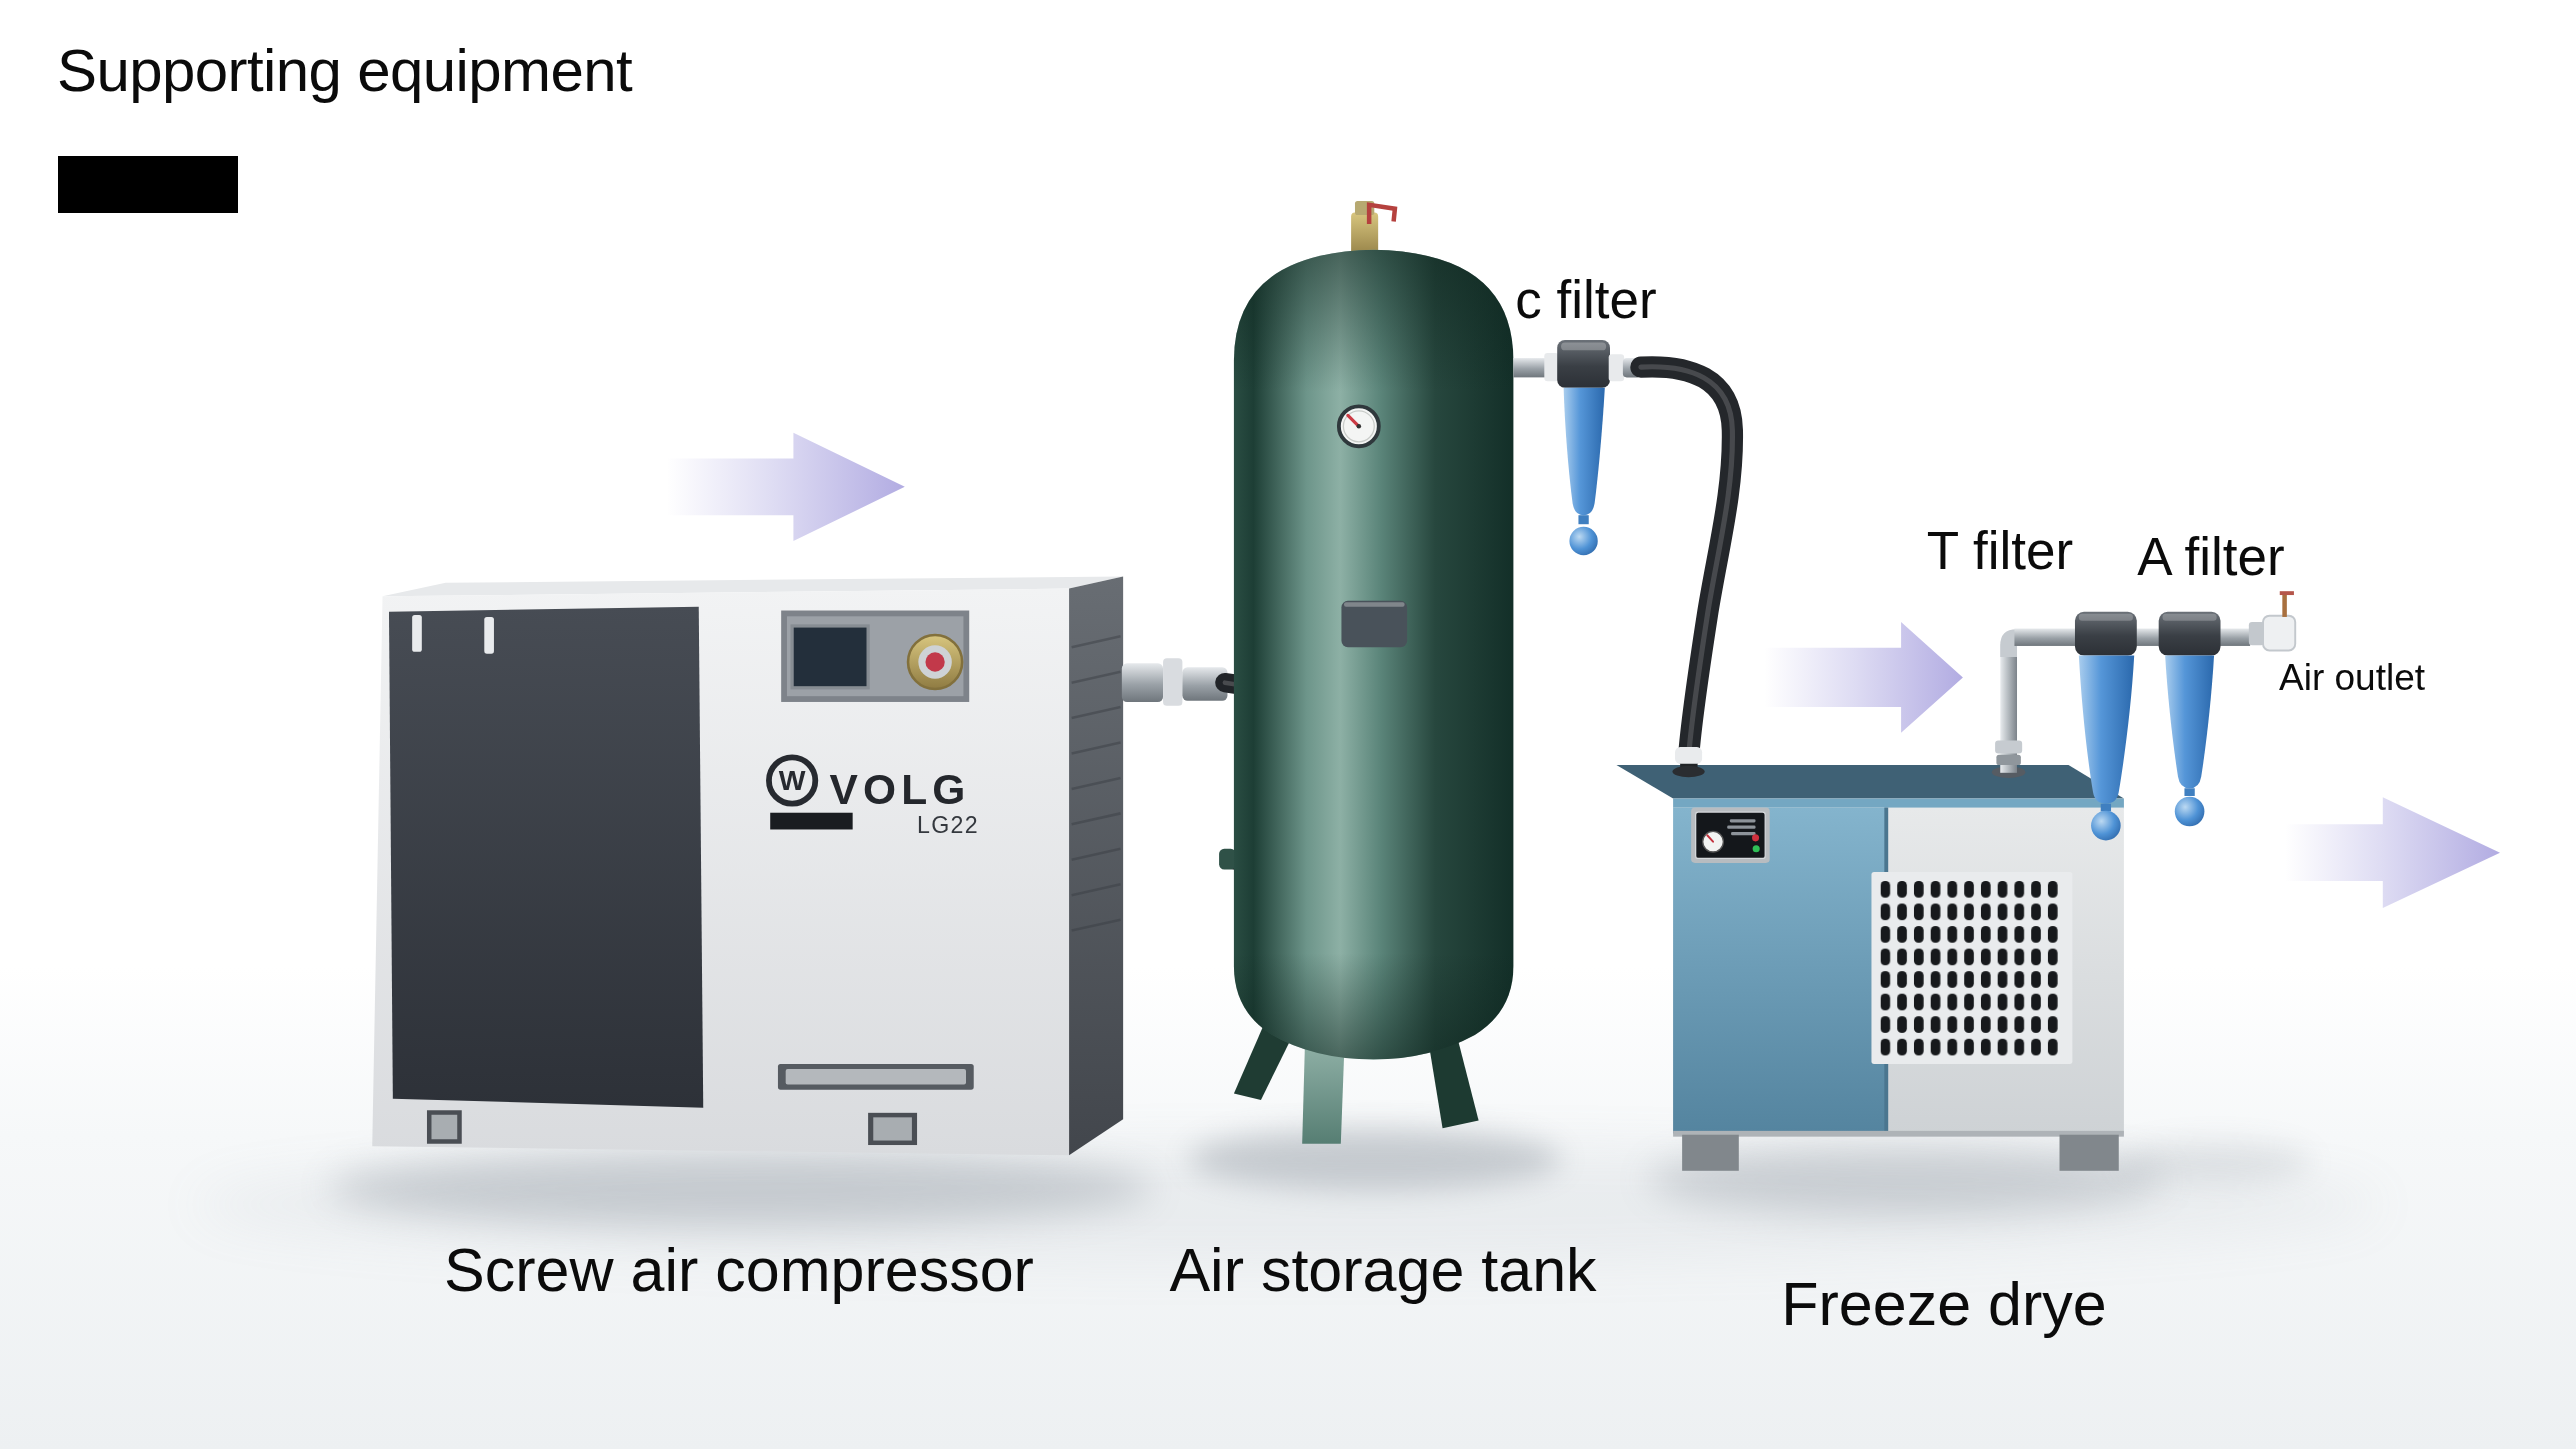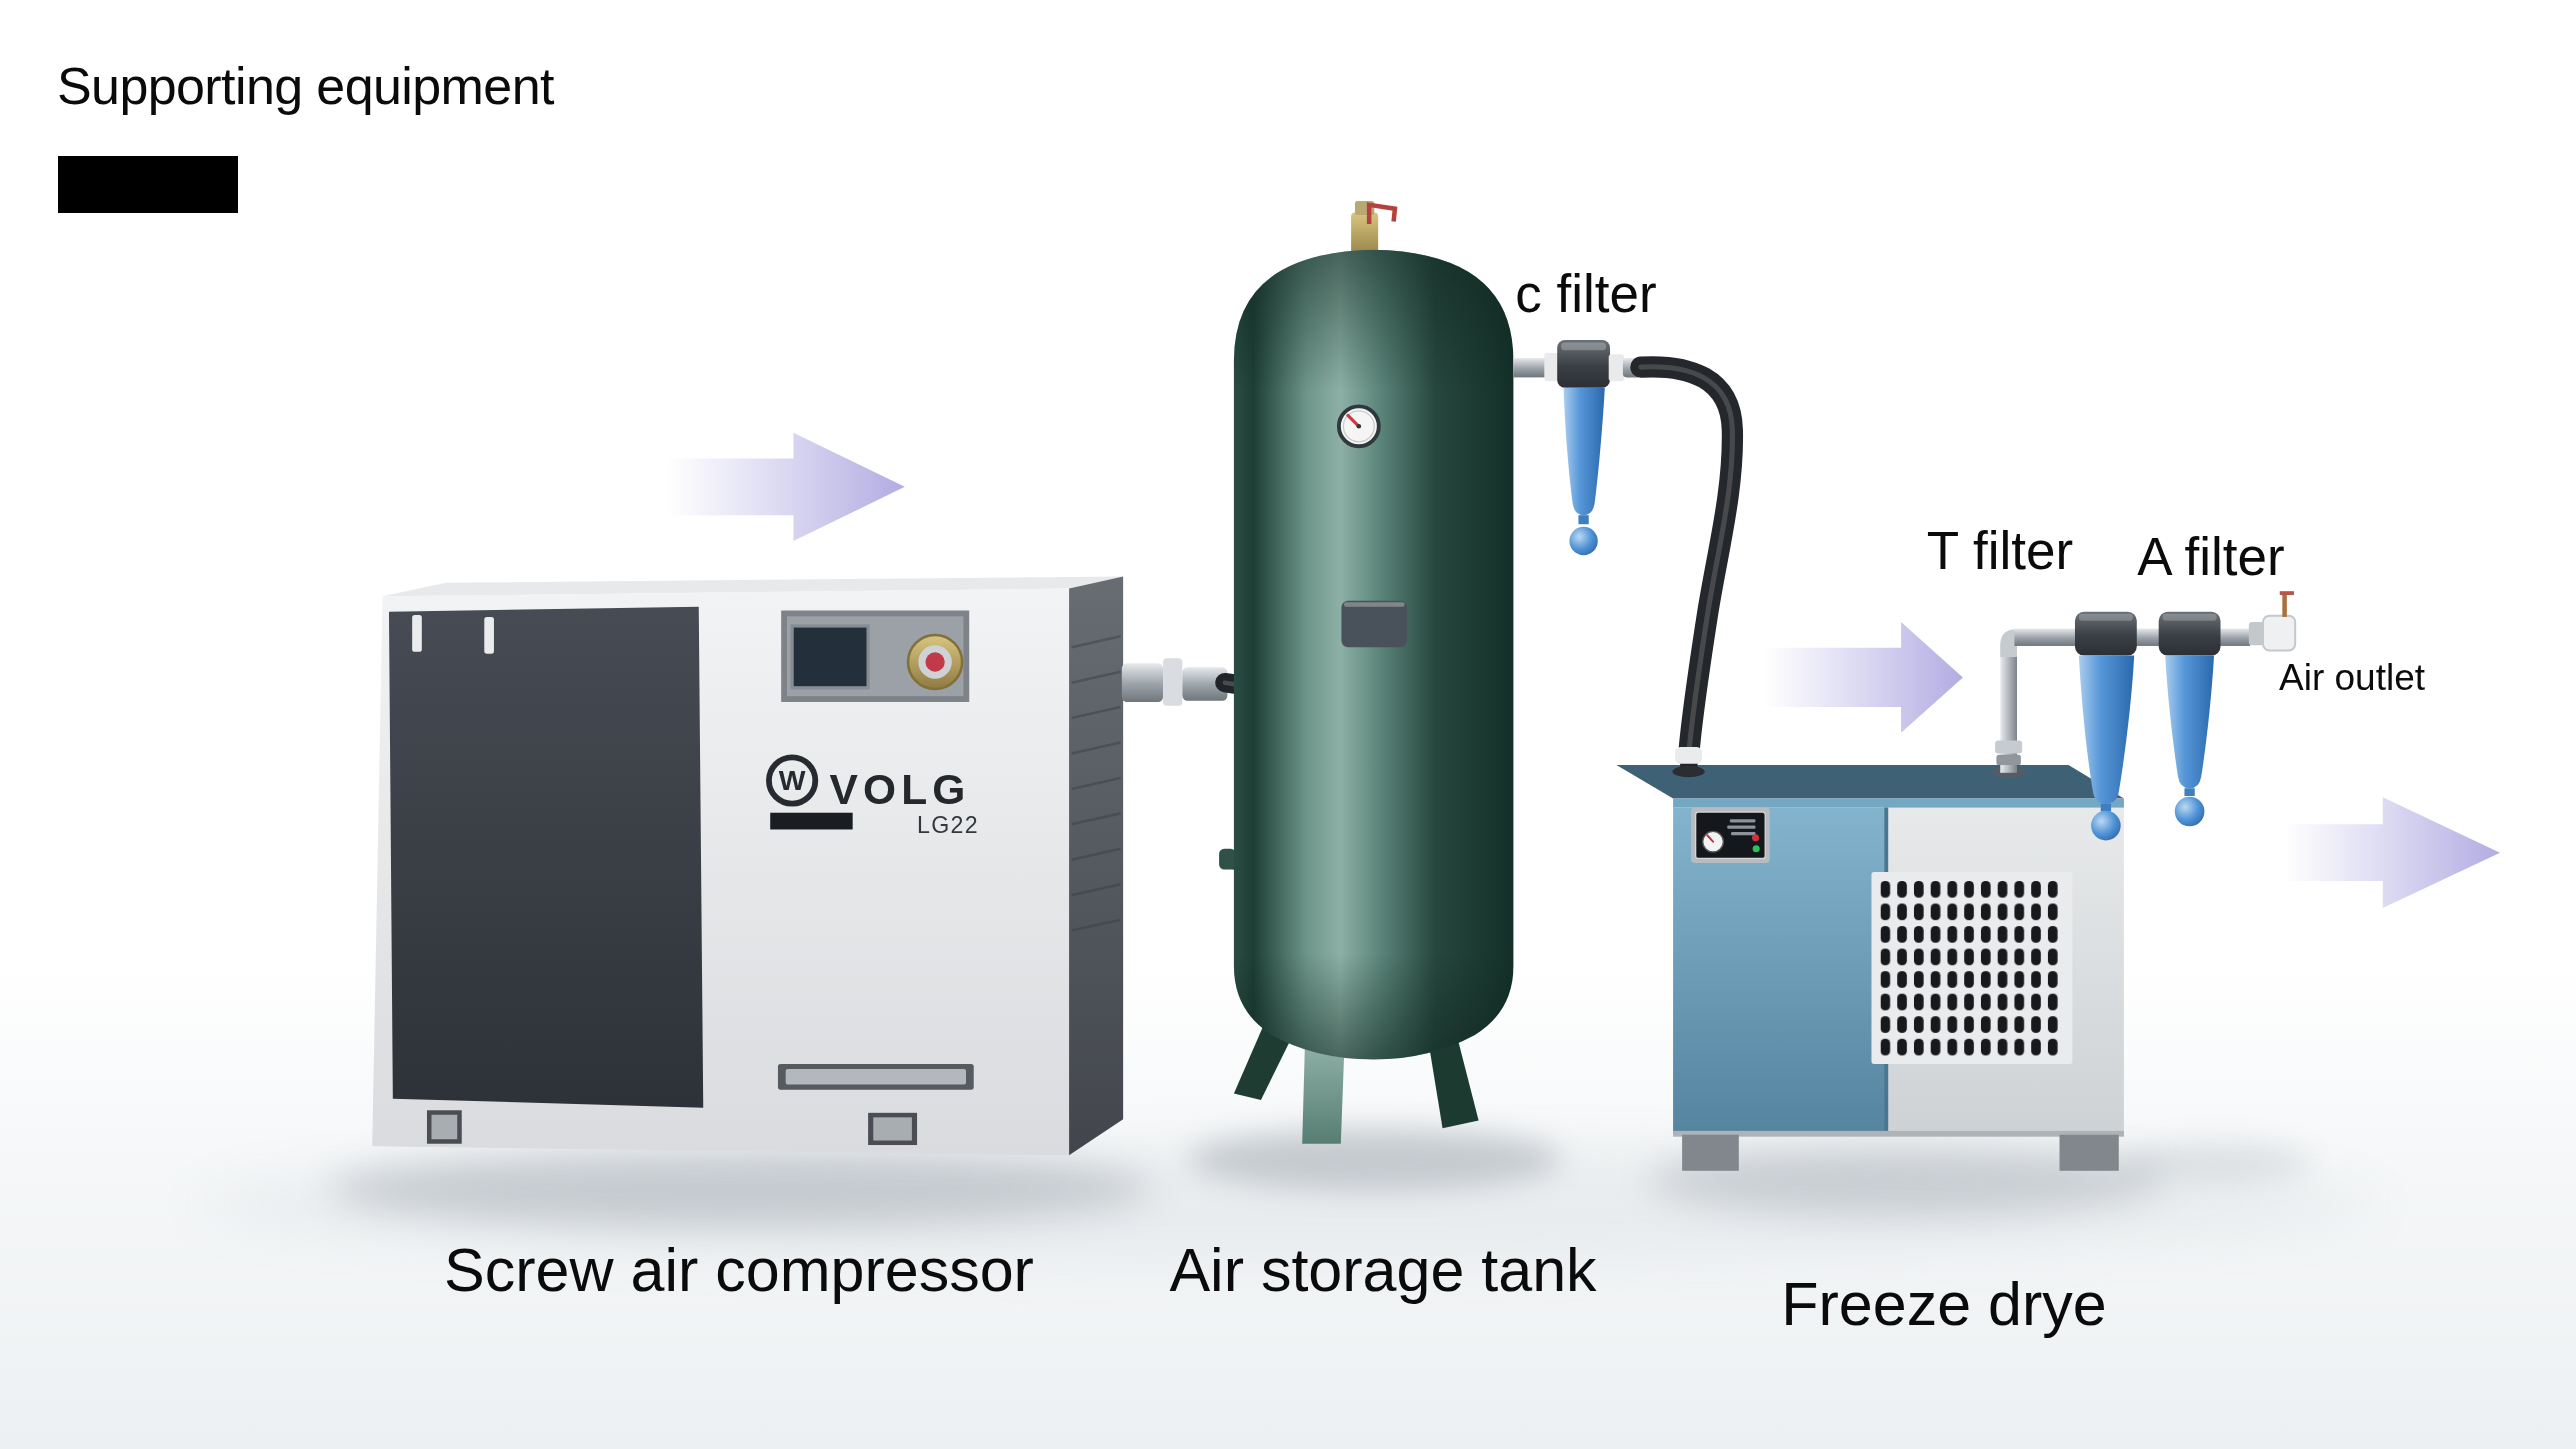--- a/index.html
+++ b/index.html
@@ -2,21 +2,21 @@
 <html style="font-size:10.3px"><head>
 <meta charset="utf-8">
 <style>
   html,body{margin:0;padding:0;background:#ffffff;}
   .scene{position:relative;width:2576px;height:1449px;background:#ffffff;overflow:hidden;
          font-family:"Liberation Sans", sans-serif;color:#0b0b0b;}
   .floor{position:absolute;left:0;top:966px;width:2576px;height:483px;
          background:linear-gradient(#ffffff 0%,#f6f8f9 35%,#edf0f2 100%);}
   .scene-art{position:absolute;left:0;top:0;}
   .lbl{position:absolute;white-space:nowrap;color:#0b0b0b;}
-  .title{left:57px;top:56px;font-size:52px;letter-spacing:-0.6px;}
+  .title{left:57px;top:36px;font-size:60px;letter-spacing:-0.6px;}
   .title-bar{position:absolute;left:58px;top:156px;width:180px;height:57px;background:#000;}
   .cap{font-size:61px;transform:translateX(-50%);}
   .flowlbl{font-size:53px;transform:translateX(-50%);}
   .airout{font-size:37px;transform:translateX(-50%);}
   .blur28{filter:blur(28px);} .blur22{filter:blur(22px);} .blur40{filter:blur(40px);}
 </style>
 </head>
 <body>
 
 <div class="scene">
@@ -273,21 +273,21 @@
       <rect x="3492" y="966" width="24" height="36" rx="5" fill="#c3c8cd"></rect>
       <rect x="3514" y="956" width="50" height="54" rx="10" fill="#eef0f2" stroke="#c3c8cd" stroke-width="3"></rect>
       <rect x="3544" y="922" width="7" height="36" fill="#a8703f"></rect>
       <rect x="3540" y="918" width="22" height="6" fill="#b5564a"></rect>
     </g>
   </svg>
 
   <div class="lbl title">Supporting equipment</div>
   <div class="title-bar"></div>
 
-  <div class="lbl flowlbl" style="left:1586px;top:263px;">c filter</div>
+  <div class="lbl flowlbl" style="left:1586px;top:269px;">c filter</div>
   <div class="lbl flowlbl" style="left:1980px;top:520px;margin-left:20px;">T filter</div>
   <div class="lbl flowlbl" style="left:2211px;top:520px;margin-top:6px;">A filter</div>
   <div class="lbl airout" style="left:2352px;top:657px;">Air outlet</div>
 
   <div class="lbl cap" style="left:1383px;top:1235px;">Air storage tank</div>
   <div class="lbl cap" style="left:739px;top:1235px;">Screw air compressor</div>
   <div class="lbl cap" style="left:1944px;top:1269px;">Freeze drye</div>
 </div>
 
 

